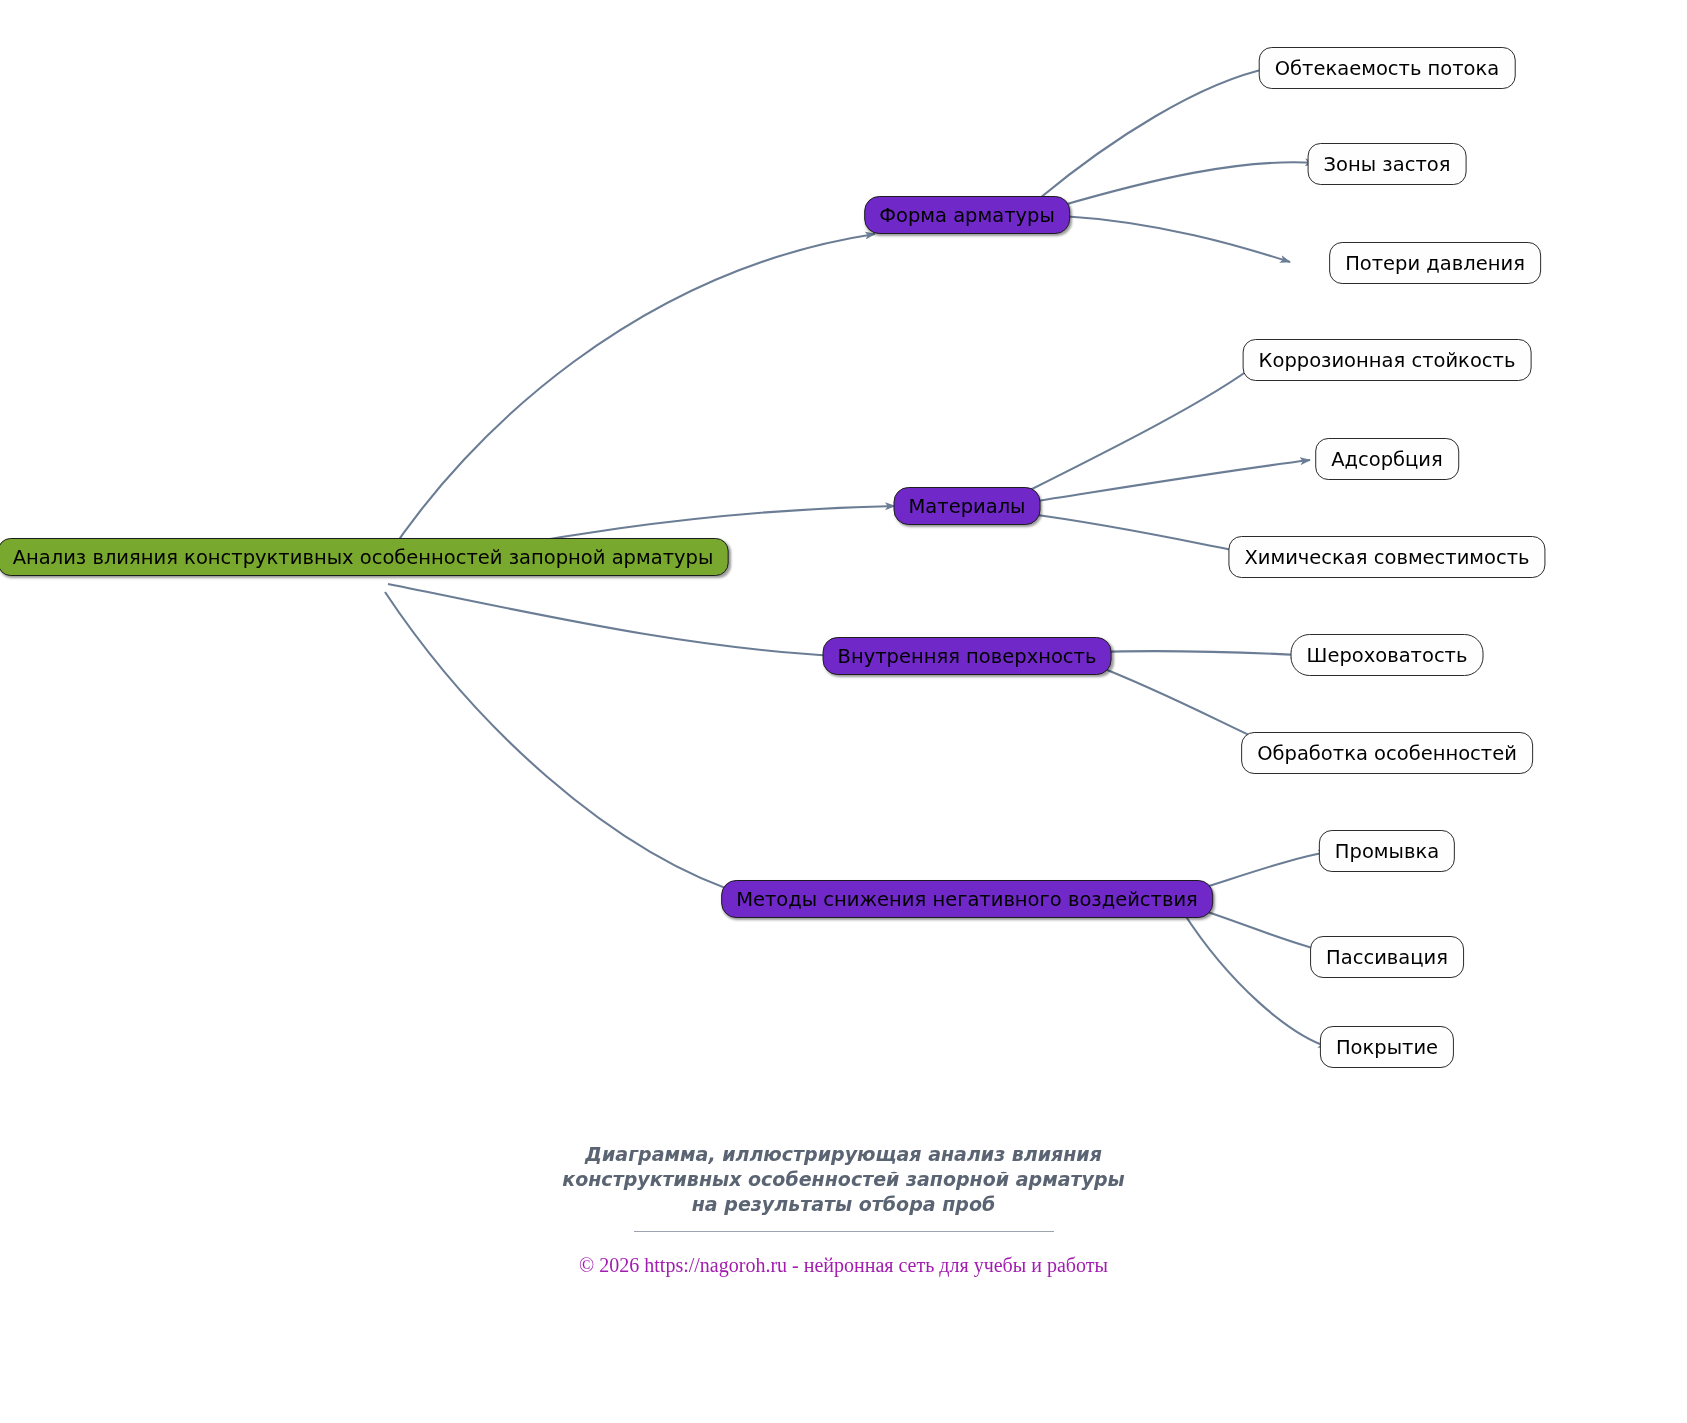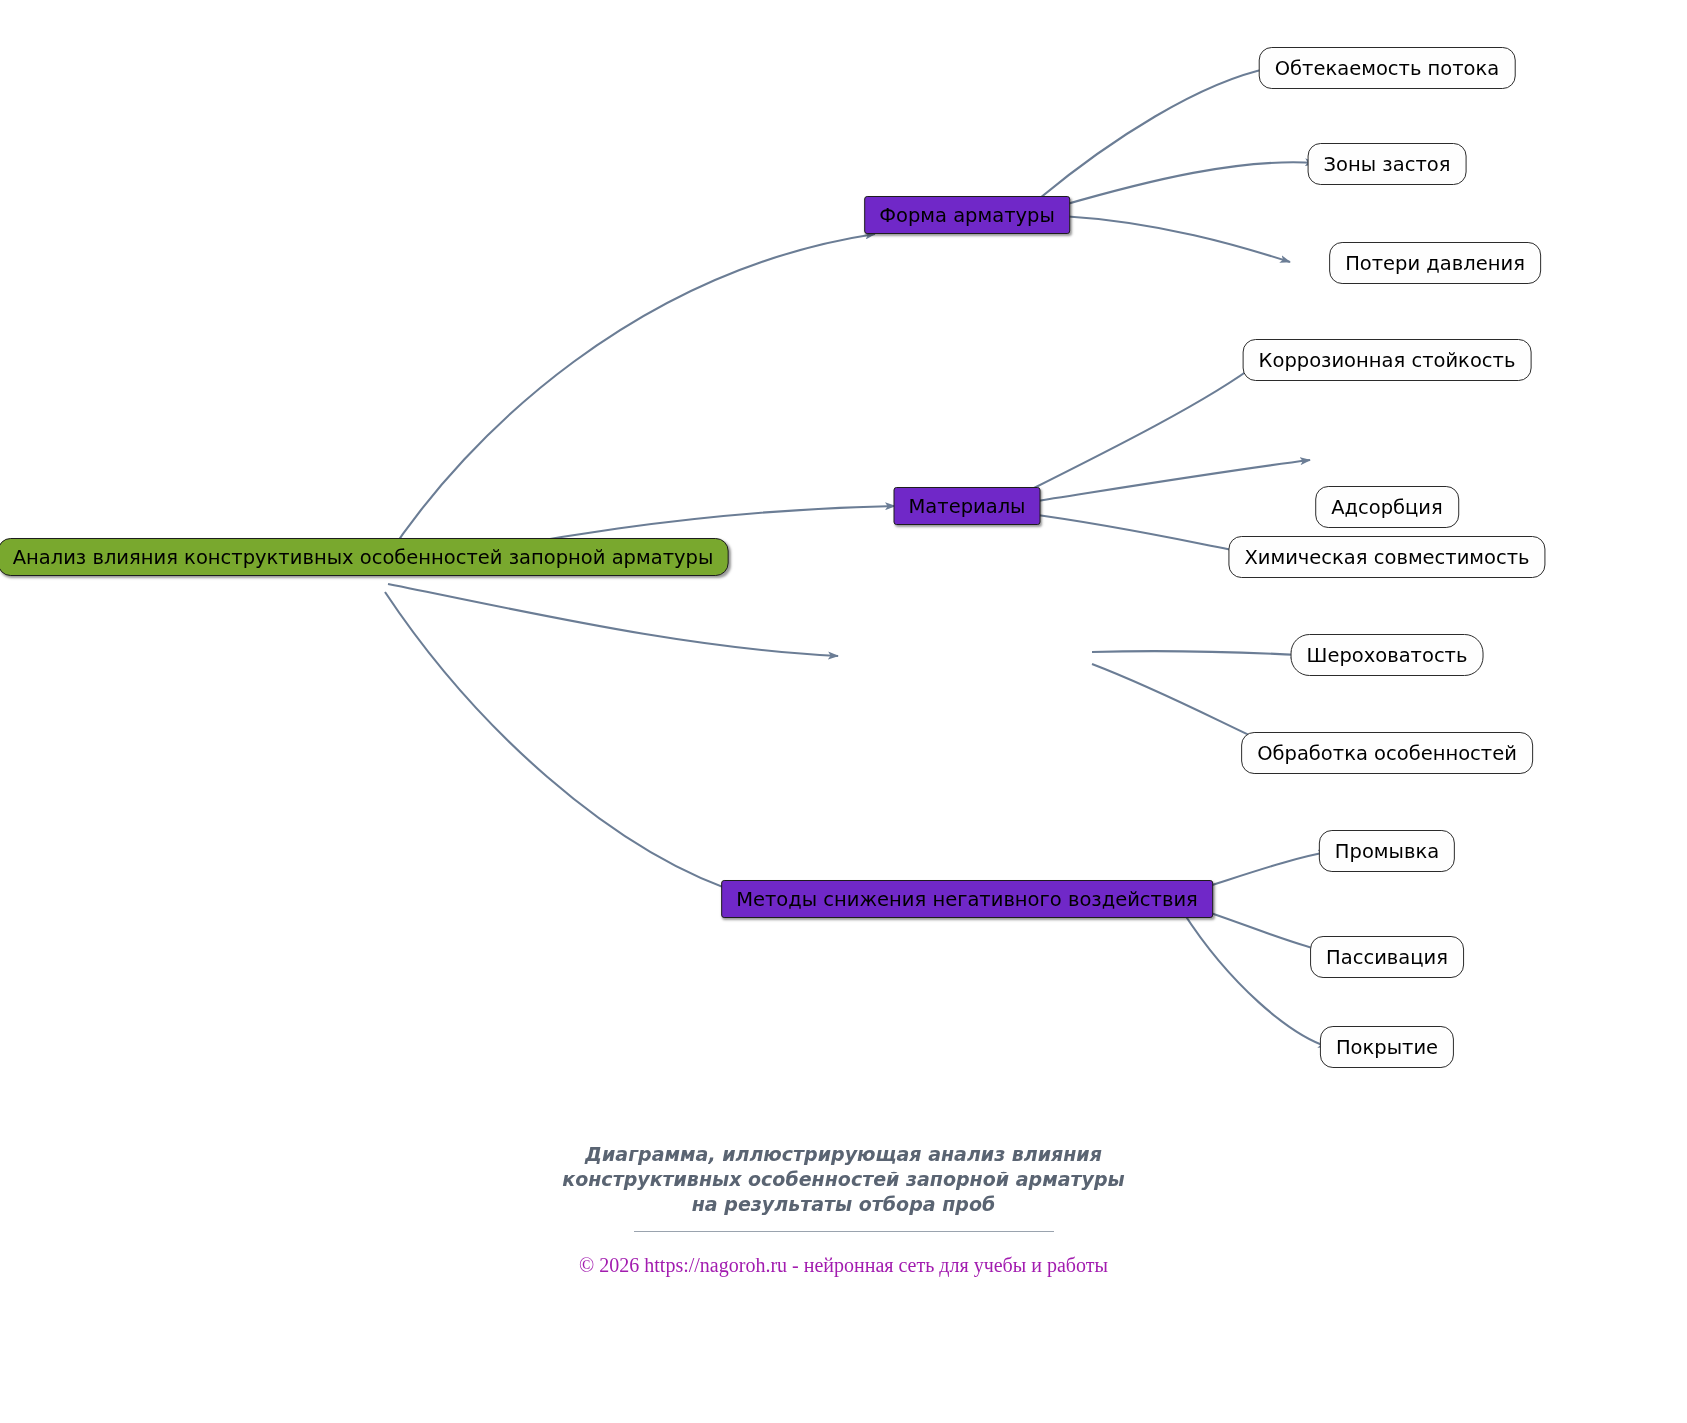--- a/index.html
+++ b/index.html
@@ -50,21 +50,21 @@
     color: #000000;
     font-size: 19.5px;
     padding: 0 14px;
     height: 38px;
     box-shadow: 1.5px 2px 2.5px rgba(0,0,0,0.40);
   }
 
   .node-branch {
     background: #7028c8;
     border: 1.6px solid #1d1d1d;
-    border-radius: 3px;
+    border-radius: 15px;
     color: #000000;
     font-size: 19.5px;
     padding: 0 14px;
     height: 38px;
     box-shadow: 1.5px 2px 2.5px rgba(0,0,0,0.40);
   }
 
   .node-leaf {
     background: #fefefe;
     border: 1.9px solid #2b2b2b;
@@ -158,27 +158,30 @@
   <div class="node node-leaf" style="left:1387px; top:263px;margin-left:48px;">
     <span>Потери давления</span>
   </div>
 
   <div class="node node-branch" style="left:967px; top:506px;">
     <span>Материалы</span>
   </div>
   <div class="node node-leaf" style="left:1387px; top:360px;">
     <span>Коррозионная стойкость</span>
   </div>
-  <div class="node node-leaf" style="left:1387px; top:459px;margin-top:48px;">
+  <div class="node node-leaf" style="left:1387px; top:459px;">
     <span>Адсорбция</span>
   </div>
   <div class="node node-leaf" style="left:1387px; top:557px;">
     <span>Химическая совместимость</span>
   </div>
 
+  <div class="node node-branch" style="left:967px; top:656px;">
+    <span>Внутренняя поверхность</span>
+  </div>
   <div class="node node-leaf" style="left:1387px; top:655px;border-radius:19px;">
     <span>Шероховатость</span>
   </div>
   <div class="node node-leaf" style="left:1387px; top:753px;">
     <span>Обработка особенностей</span>
   </div>
 
   <div class="node node-branch" style="left:967px; top:899px;">
     <span>Методы снижения негативного воздействия</span>
   </div>

